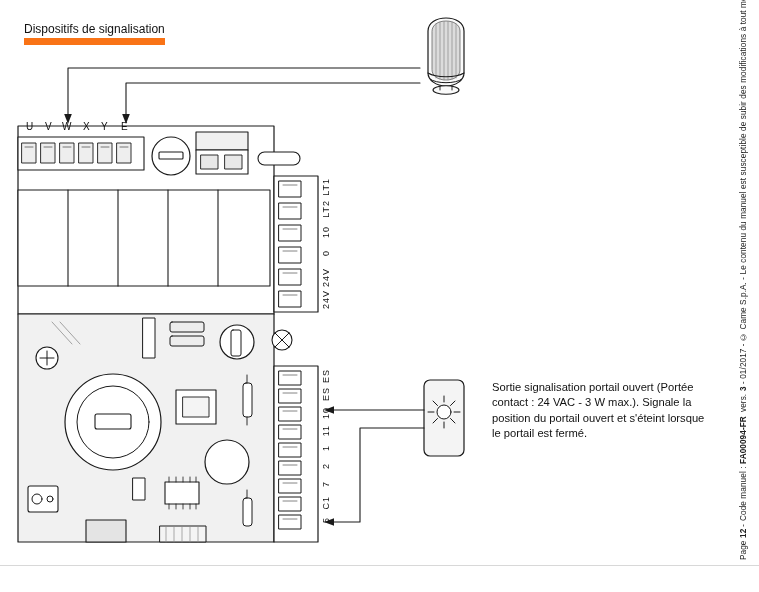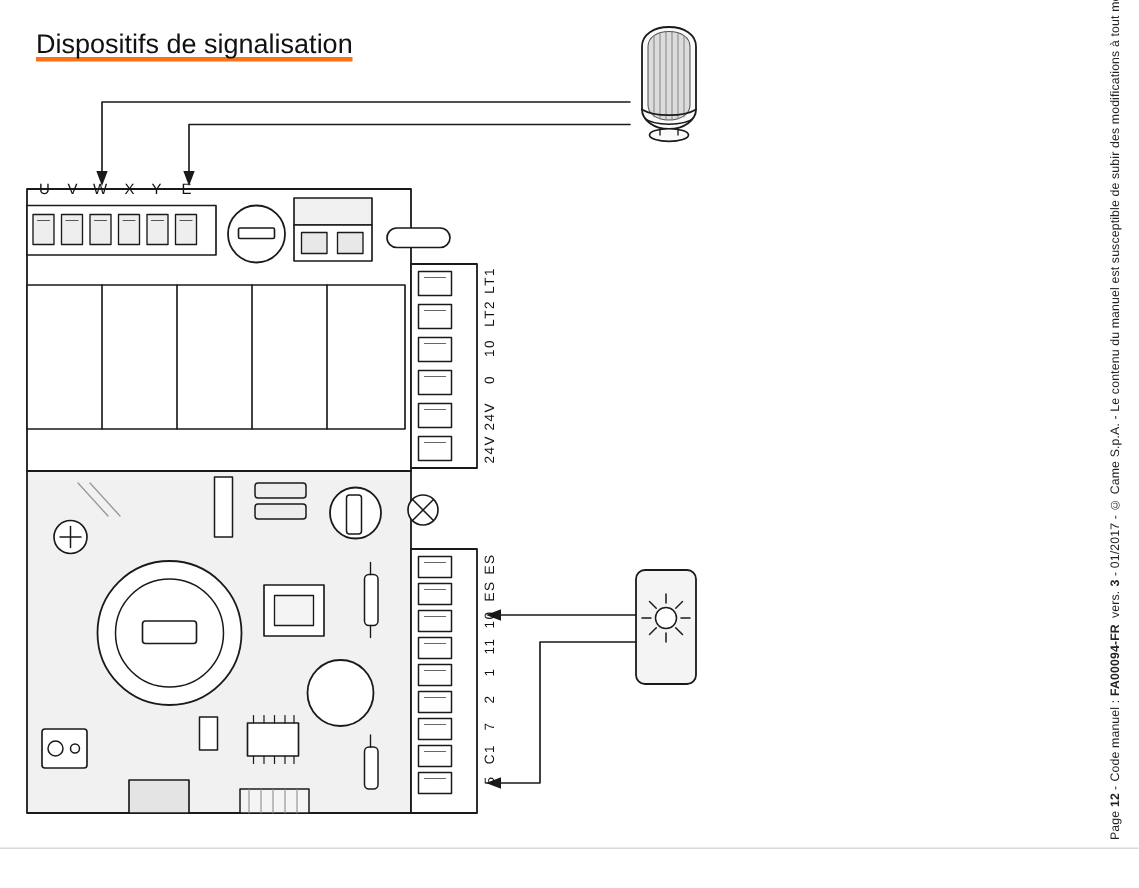--- a/index.html
+++ b/index.html
@@ -18,23 +18,23 @@
   .page {
     position: absolute;
     inset: 0;
   }
 
   
   #page-title {
     position: absolute;
     left: 24px;
     top: 22px;
-    font-size: 18px;
+    font-size: 12px;
     color: #111;
-    border-bottom: 3px solid #f97316;
+    border-bottom: 7px solid #f97316;
     padding-bottom: 2px;
     line-height: 14px;
     white-space: nowrap;
   }
 
   
   .callout {
     position: absolute;
     font-size: 11.2px;
     line-height: 15.4px;
@@ -327,19 +327,20 @@
   <div class="vlabel" style="left:321px; top:369px;">ES</div>
   <div class="vlabel" style="left:321px; top:387px;">ES</div>
   <div class="vlabel" style="left:321px; top:407px;">10</div>
   <div class="vlabel" style="left:321px; top:425px;">11</div>
   <div class="vlabel" style="left:321px; top:445px;">1</div>
   <div class="vlabel" style="left:321px; top:463px;">2</div>
   <div class="vlabel" style="left:321px; top:481px;">7</div>
   <div class="vlabel" style="left:321px; top:496px;">C1</div>
   <div class="vlabel" style="left:321px; top:517px;">5</div>
 
+  <div class="callout" id="callout-open">Sortie signalisation portail ouvert (Portée contact : 24 VAC - 3 W max.). Signale la position du portail ouvert et s'éteint lorsque le portail est fermé.</div>
 
   <div id="footer-vertical">
     <span>Page</span>&nbsp;<b>12</b>&nbsp;-&nbsp;<span>Code manuel :</span>&nbsp;<b>FA00094-FR</b>&nbsp;&nbsp;<span>vers.</span>&nbsp;<b>3</b>&nbsp;<span>- 01/2017 -</span>&nbsp;<span>© Came S.p.A. - Le contenu du manuel est susceptible de subir des modifications à tout moment.</span>
   </div>
 
   <div id="bottom-rule"></div>
 </div>
 
 </body></html>

